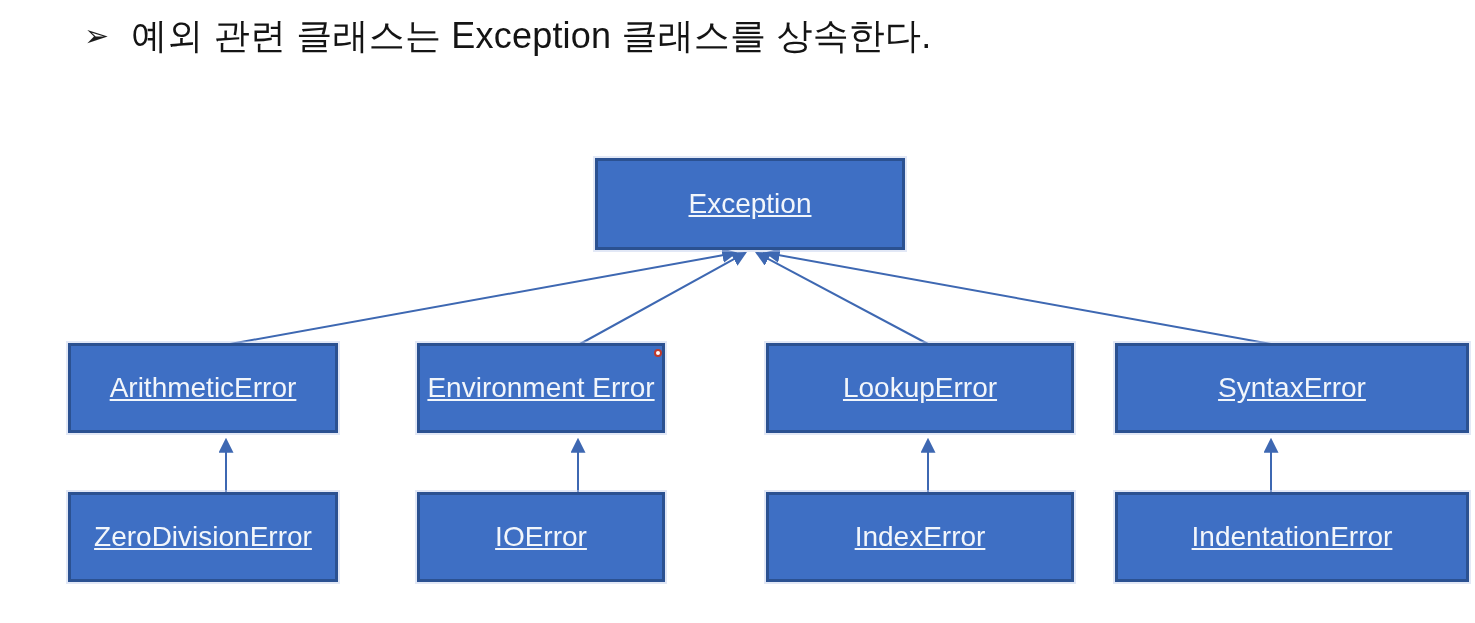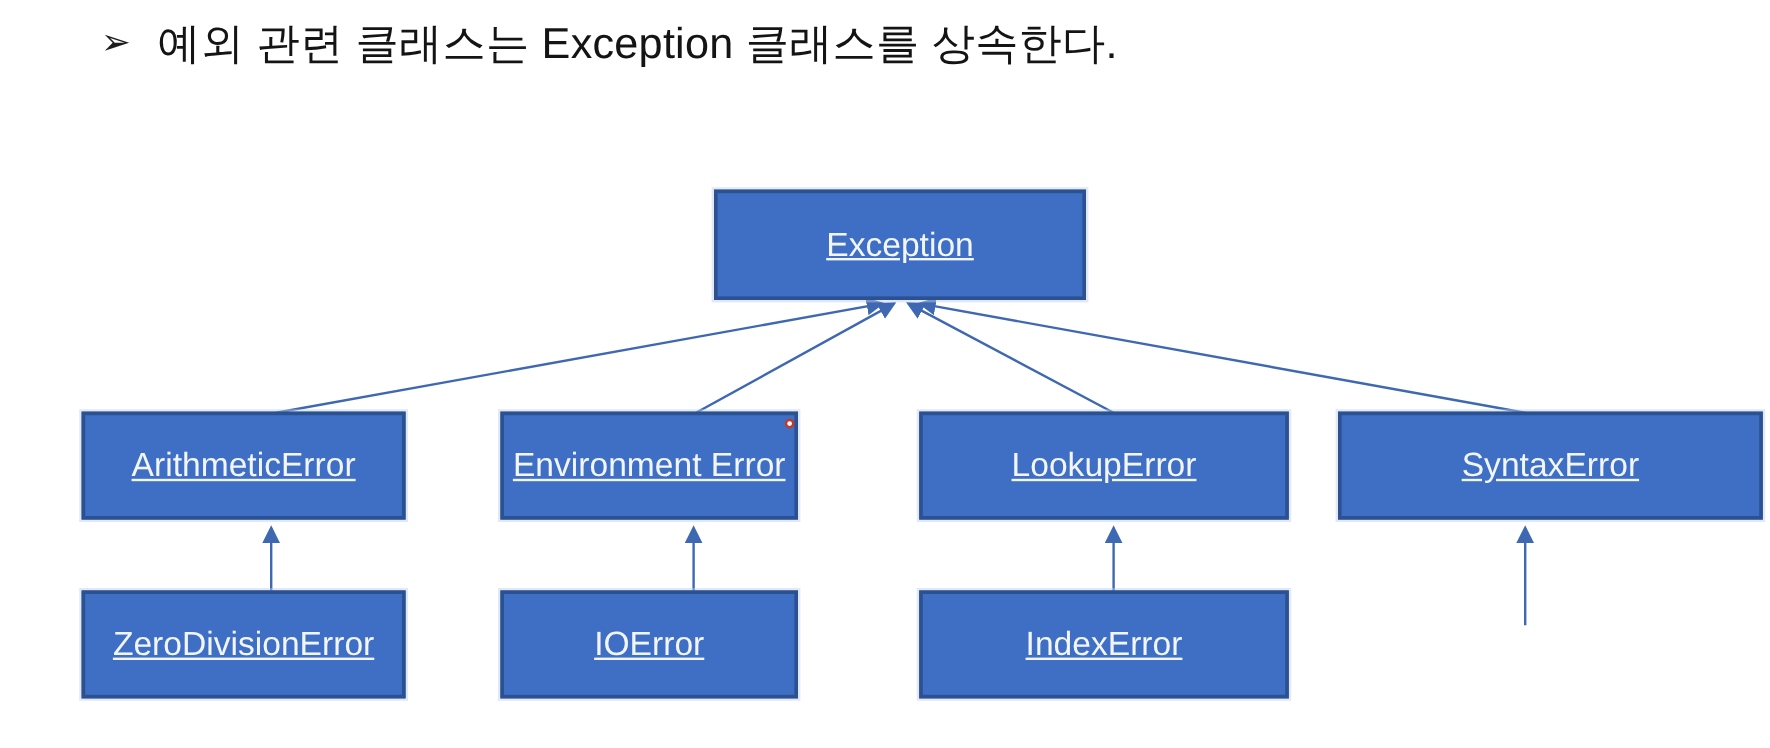--- a/index.html
+++ b/index.html
@@ -110,16 +110,19 @@
 
   <div class="node row3 col1">
     <span>ZeroDivisionError</span>
   </div>
   <div class="node row3 col2">
     <span>IOError</span>
   </div>
   <div class="node row3 col3">
     <span>IndexError</span>
   </div>
+  <div class="node row3 col4">
+    <span>IndentationError</span>
+  </div>
 
   <div class="laser-dot"></div>
 
 </div>
 
 </body></html>

